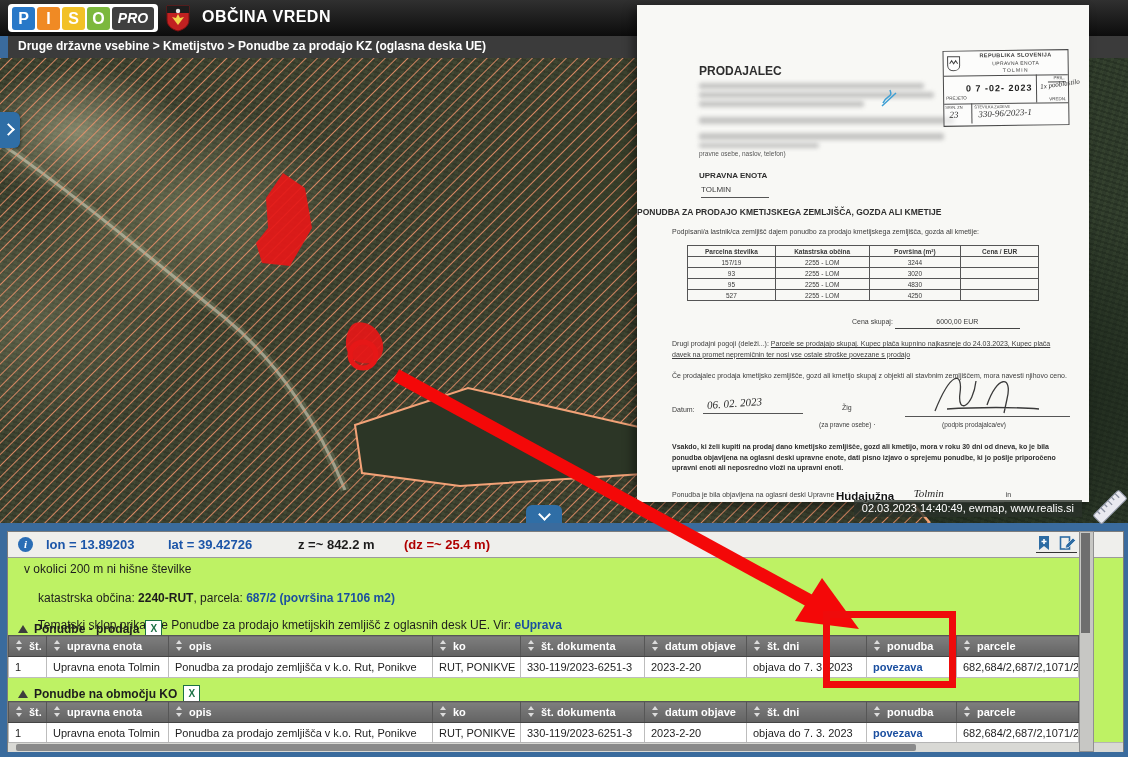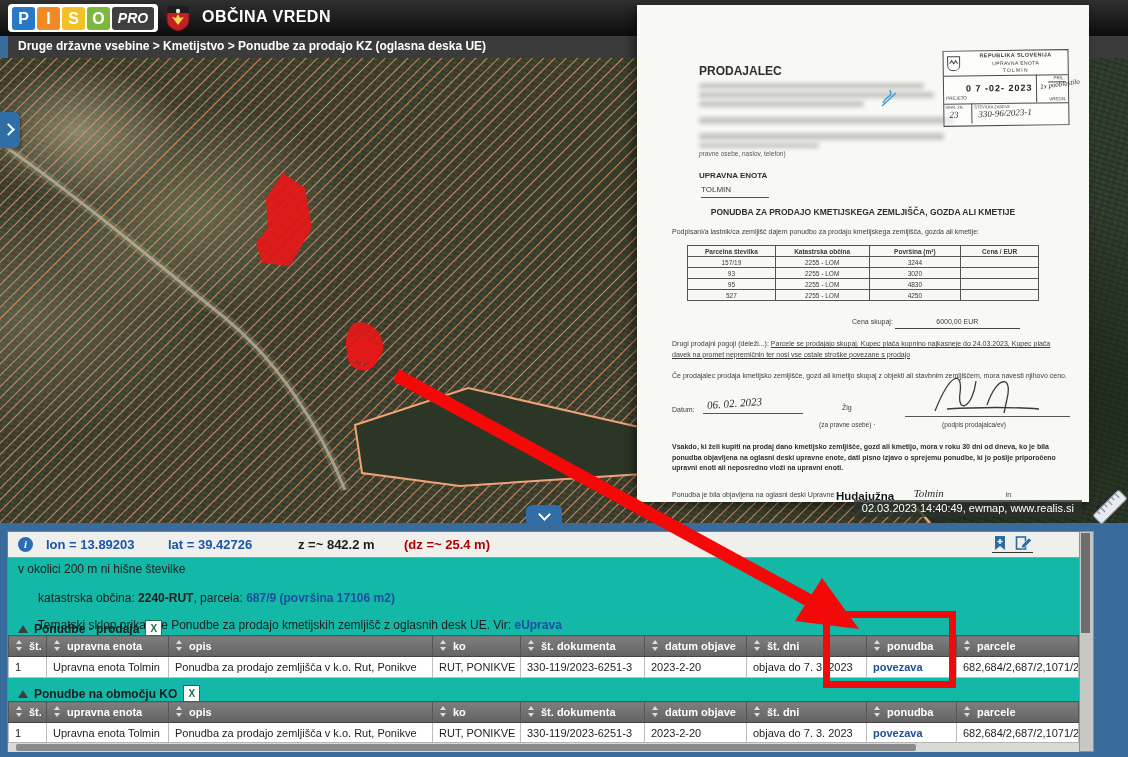--- a/index.html
+++ b/index.html
@@ -58,21 +58,21 @@
   #docTable{position:absolute;left:50px;top:240px;width:352px;border-collapse:collapse;font-size:6.5px;color:#3a3a3a;}
   #docTable th,#docTable td{border:1px solid #555;height:10px;text-align:center;padding:0;}
   #docTable th{font-weight:bold;}
   .u{border-bottom:1px solid #444;}
 
   
   #rulerTool{left:1090px;top:486px;width:40px;height:42px;z-index:40;cursor:pointer;}
 
   
   #bottom{left:0;top:523px;width:1128px;height:234px;background:#3a6b9d;}
-  #panel{left:7px;top:8px;width:1071px;height:219px;background:#14b8a6;border:1px solid #7d7d7d;}
+  #panel{left:7px;top:8px;width:1071px;height:219px;background:#bef264;border:1px solid #7d7d7d;padding-left:44px;}
   #pHead{left:0;top:0;width:100%;height:25px;background:#efefec;border-bottom:1px solid #9b9b9b;}
   .iicon{position:absolute;left:10px;top:5px;width:15px;height:15px;border-radius:50%;background:#2a6db5;}
   .iicon::before{content:"i";position:absolute;left:0;top:0;width:15px;text-align:center;
     color:#fff;font:italic bold 11px/15px "Liberation Serif",serif;}
   .coordTxt{position:absolute;top:5px;font-size:13px;font-weight:bold;white-space:pre;}
   #pIcons{position:absolute;right:46px;top:3px;border-bottom:1px solid #333;padding-bottom:1px;display:flex;gap:7px;}
   .pline{position:absolute;left:10px;font-size:12px;color:#1d1d1d;white-space:pre;}
   .blue-link{color:#1b4fa0;font-weight:bold;cursor:pointer;}
   .secRow{position:absolute;left:10px;display:flex;align-items:center;gap:6px;font-size:12px;font-weight:bold;color:#1d1d1d;}
   .triUp{width:0;height:0;border-left:5px solid transparent;border-right:5px solid transparent;border-bottom:8px solid #3d3d3d;cursor:pointer;}
@@ -192,21 +192,21 @@
       </div>
     </div>
   </div>
   <svg class="abs" style="left:243px;top:82px;" width="20" height="22">
     <path d="M3,16 C7,7 13,11 10,3 M2,19 L16,6" stroke="#3e9fd4" stroke-width="1.5" fill="none"></path>
   </svg>
 
   <div class="docline doc-bold" style="left:62px;top:165px;font-size:8px;">UPRAVNA ENOTA</div>
   <div class="docline" style="left:64px;top:179px;font-size:8px;width:68px;border-bottom:1px solid #555;padding-bottom:1px;">TOLMIN</div>
 
-  <div class="docline doc-bold" style="left:0;top:201px;width:100%;text-align:center;font-size:8.5px;">PONUDBA ZA PRODAJO KMETIJSKEGA ZEMLJIŠČA, GOZDA ALI KMETIJE</div>
+  <div class="docline doc-bold" style="left:0;top:201px;width:100%;font-size:8.5px;">PONUDBA ZA PRODAJO KMETIJSKEGA ZEMLJIŠČA, GOZDA ALI KMETIJE</div>
   <div class="docline" style="left:35px;top:222px;width:385px;font-size:7px;">Podpisani/a lastnik/ca zemljišč dajem ponudbo za prodajo kmetijskega zemljišča, gozda ali kmetije:</div>
 
   <table id="docTable">
     <tbody>
         <tr>
       <th style="width:88px;">Parcelna številka</th>
       <th style="width:94px;">Katastrska občina</th>
       <th style="width:92px;">Površina (m²)</th>
       <th style="width:78px;">Cena / EUR</th>
     </tr>
@@ -289,23 +289,23 @@
           <path d="M3 1 h10 v14 l-5 -4 -5 4 Z" fill="#2d6ca3"></path>
           <path d="M8 4 v5 M5.5 6.5 h5" stroke="#fff" stroke-width="1.6"></path>
         </svg>
         <svg width="18" height="16" viewBox="0 0 18 16" style="cursor:pointer;">
           <rect x="1.5" y="2" width="9" height="12" fill="none" stroke="#2d6ca3" stroke-width="1.6"></rect>
           <path d="M7 10 l7 -7 2.5 2.5 -7 7 -3.2 .7 Z" fill="#2d6ca3" stroke="#fff" stroke-width=".6"></path>
         </svg>
       </div>
     </div>
 
-    <div class="pline" style="top:30px;">v okolici 200 m ni hišne številke</div>
+    <div class="pline" style="top:30px;margin-left:6px;">v okolici 200 m ni hišne številke</div>
     <div class="pline" style="top:45px;">
-      <span>katastrska občina: </span><b>2240-RUT</b><span>, parcela: </span><span class="blue-link">687/9 (površina 17106 m2)</span>
+      <span>katastrska občina: </span><b>2240-RUT</b><span>, parcela: </span><span class="blue-link">687/2 (površina 17106 m2)</span>
     </div>
     <div class="pline" style="top:72px;">
       <span>Tematski sklop prikazuje Ponudbe za prodajo kmetijskih zemljišč z oglasnih desk UE. Vir: </span><span class="blue-link">eUprava</span>
     </div>
 
     <div class="secRow" style="top:88px;">
       <span class="triUp"></span>
       <span>Ponudbe - prodaja</span>
       <span class="xls"></span>
     </div>

